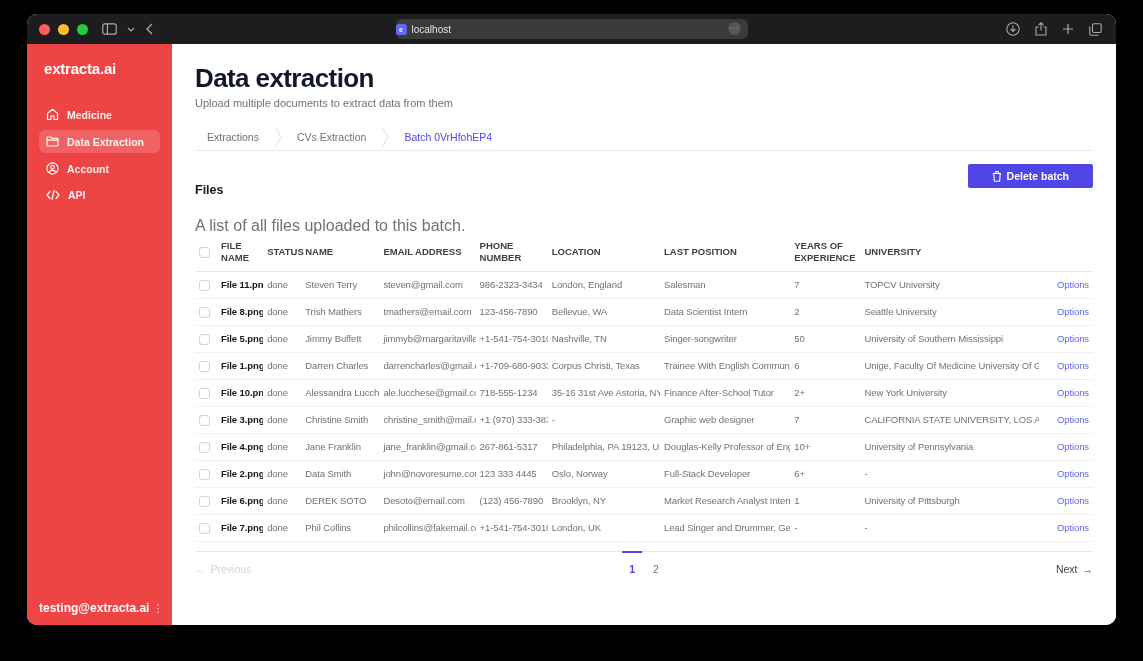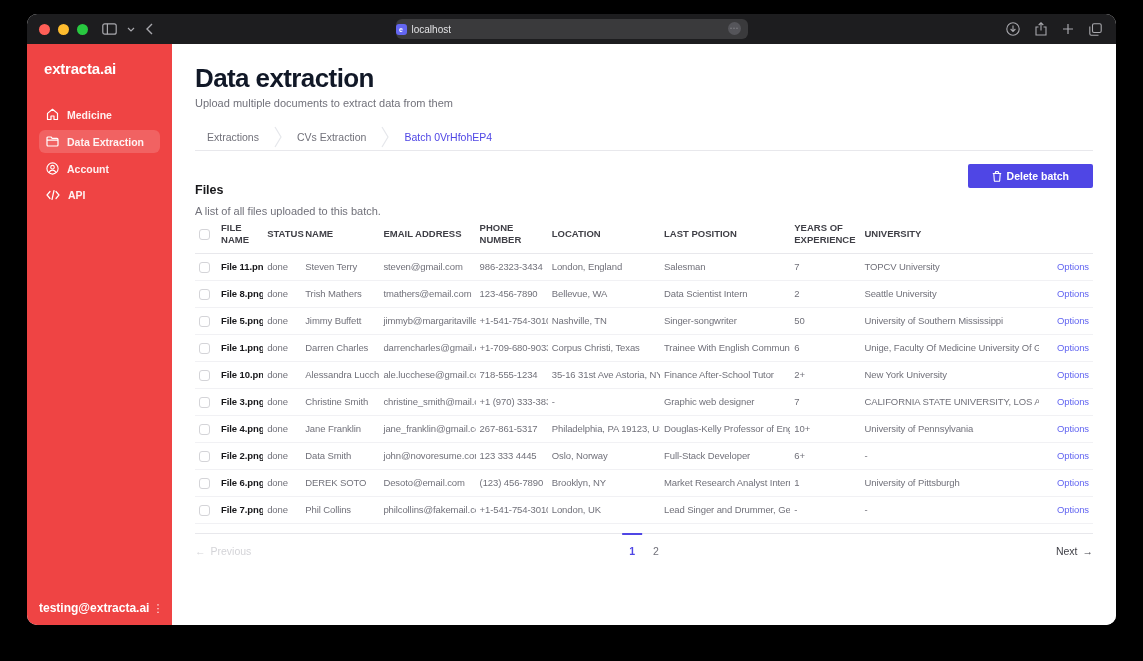--- a/index.html
+++ b/index.html
@@ -44,21 +44,21 @@
   .page-sub { margin-top:3px; font-size:11px; color:#71717a; }
 
   .tabbar { margin-top:15px; display:flex; align-items:center; border-bottom:1px solid #e8e8ec; height:27px; }
   .tab { font-size:10.5px; color:#71717a; padding:0 14px; cursor:pointer; }
   .tab:first-child { padding-left:12px; }
   .tab.active { color:#4f46e5; font-weight:400; }
   .tab-sep { height:24px; display:flex; align-items:center; }
 
   .files-row { margin-top:13px; display:flex; justify-content:space-between; align-items:flex-start; }
   .files-title { font-size:12.5px; font-weight:700; color:#18181b;margin-top:19px; }
-  .files-sub { margin-top:8px; font-size:11px; color:#71717a; }
+  .files-sub { margin-top:20px; font-size:16px; color:#71717a; }
   .delete-btn { background:#4f46e5; color:#fff; border:none; border-radius:2px; font-size:10.5px;
                 font-weight:600; padding:6px 24px; display:flex; align-items:center; gap:5px; cursor:pointer;
                 font-family:"Liberation Sans", sans-serif; }
   .delete-btn svg { display:block; }
 
   table.files { width:898px; margin-top:0; border-collapse:collapse; table-layout:fixed; }
   th { font-size:9.5px; font-weight:600; color:#3f3f46; text-align:left; padding:5px 4px 7px;
        border-bottom:1px solid #e8e8ec; vertical-align:middle; line-height:1.25; }
   td { font-size:9.5px; color:#71717a; padding:7px 4px; border-bottom:1px solid #f1f1f4;
        white-space:nowrap; overflow:hidden; letter-spacing:-0.1px; }

